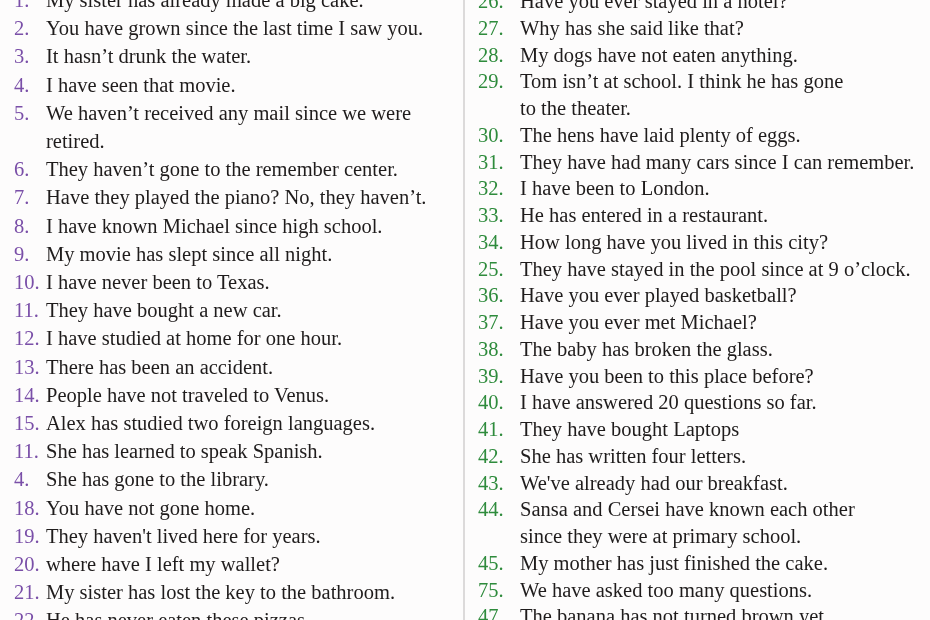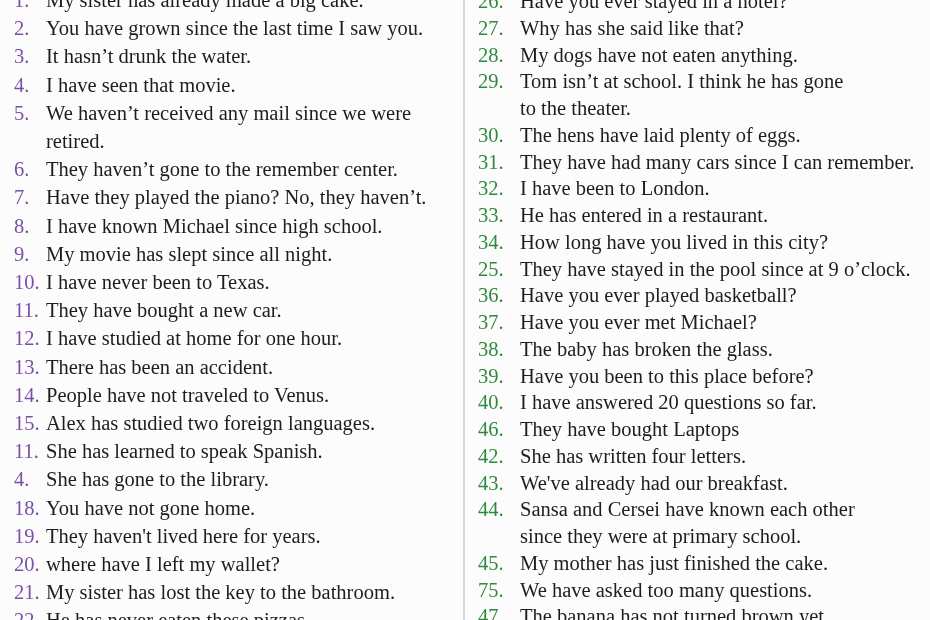--- a/index.html
+++ b/index.html
@@ -183,21 +183,21 @@
     </div>
     <div class="line" style="top: 365.5px;">
       <span class="num">39.</span>
       <span class="txt">Have you been to this place before?</span>
     </div>
     <div class="line" style="top: 392.25px;">
       <span class="num">40.</span>
       <span class="txt">I have answered 20 questions so far.</span>
     </div>
     <div class="line" style="top: 419px;">
-      <span class="num">46.</span>
+      <span class="num">41.</span>
       <span class="txt">They have bought Laptops</span>
     </div>
     <div class="line" style="top: 445.75px;">
       <span class="num">42.</span>
       <span class="txt">She has written four letters.</span>
     </div>
     <div class="line" style="top: 472.5px;">
       <span class="num">43.</span>
       <span class="txt">We've already had our breakfast.</span>
     </div>

